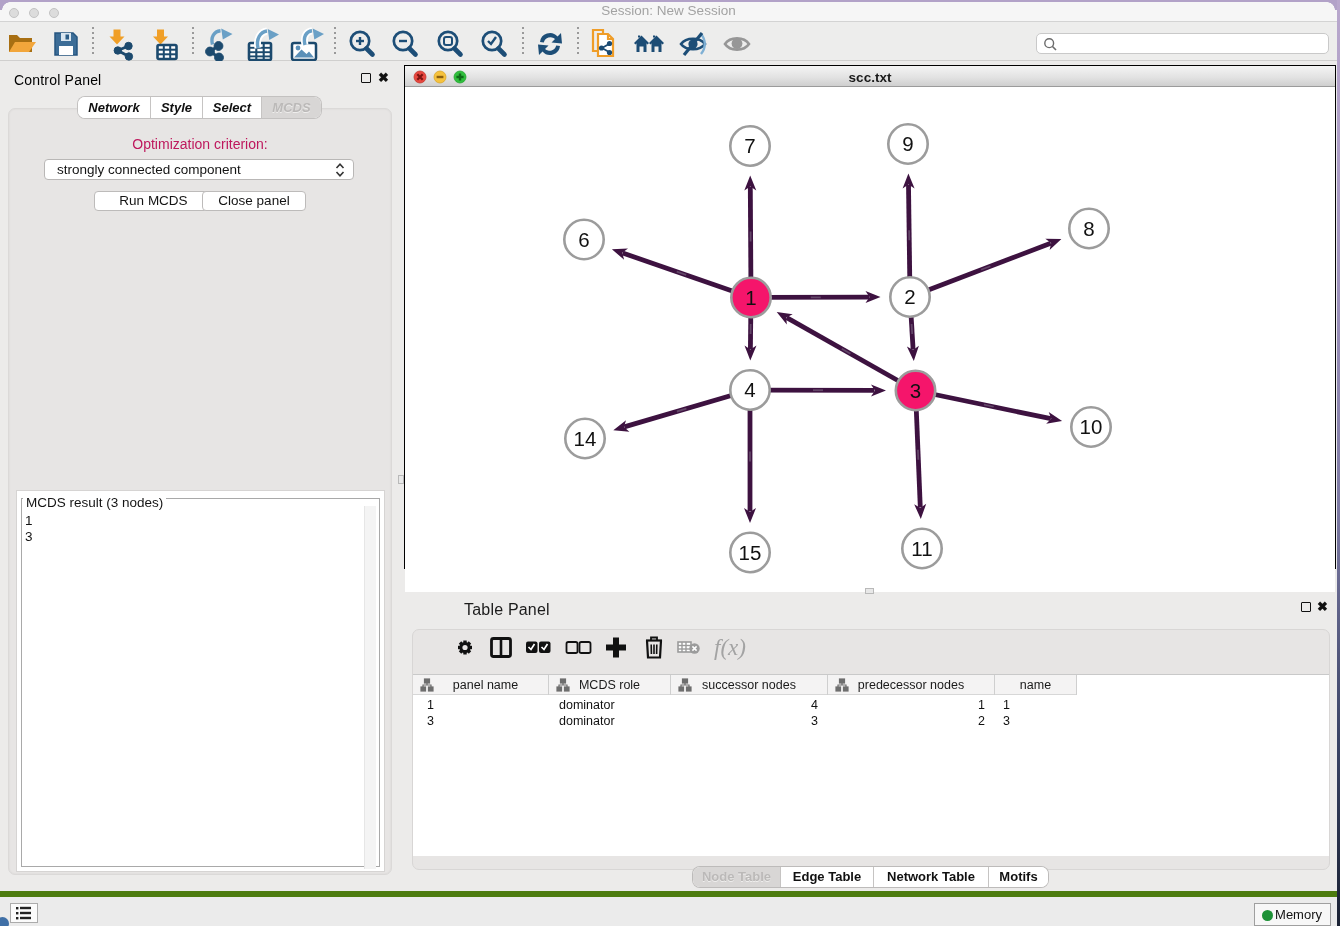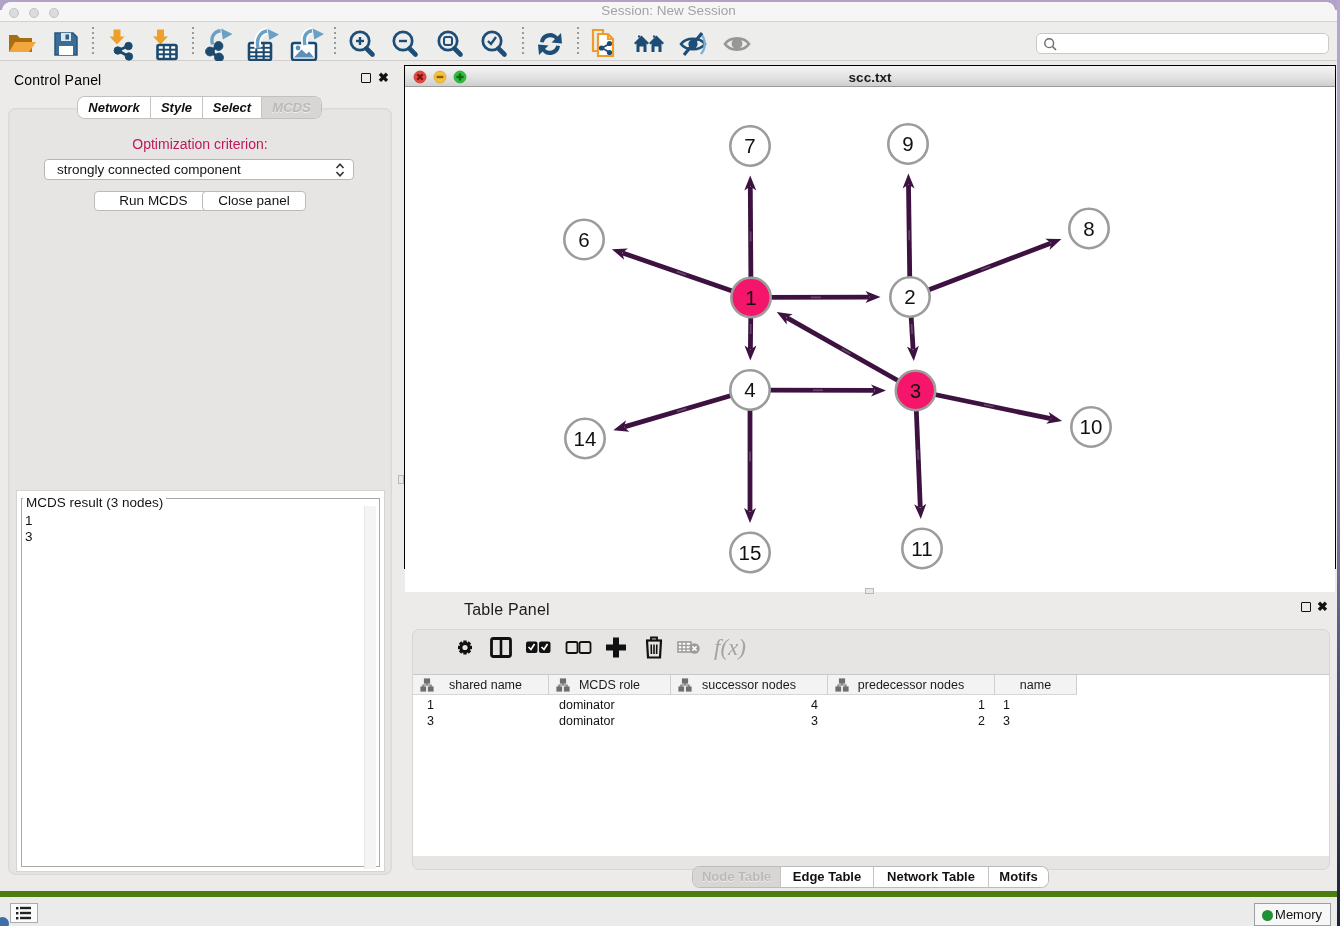--- a/index.html
+++ b/index.html
@@ -444,21 +444,21 @@
       <line x1="-2" y1="-5.5" x2="-2" y2="4.5" stroke="#9b9b9b" stroke-width="1.4"></line>
       <circle cx="6.5" cy="1" r="5.2" fill="#9b9b9b"></circle>
       <path d="M4.4,-1.1 L8.6,3.1 M8.6,-1.1 L4.4,3.1" stroke="#fff" stroke-width="1.5"></path>
     </g>
 
     <text x="274" y="26" font-family="Liberation Serif, serif" font-style="italic" font-size="23" fill="#a3a3a3">f(x)</text>
   </svg>
   </div>
   <div class="tp-table" id="tp-table">
     <div class="th-row" style="left:0; width:664px;">
-      <div class="th-cell" style="left:0; width:136px; padding-left:10px;">shared name</div>
+      <div class="th-cell" style="left:0; width:136px; padding-left:10px;">panel name</div>
       <div class="th-cell" style="left:136px; width:122px;">MCDS role</div>
       <div class="th-cell" style="left:258px; width:157px;">successor nodes</div>
       <div class="th-cell" style="left:415px; width:167px;">predecessor nodes</div>
       <div class="th-cell" style="left:582px; width:82px;">name</div>
     </div>
     <svg style="position:absolute; left:0; top:0;" width="664" height="20" viewBox="0 0 664 20">
       <g fill="none" stroke="#6e6e6e" stroke-width="1.2">
         <g transform="translate(8,4)">
           <rect x="3.5" y="0" width="5" height="4" fill="#6e6e6e"></rect>
           <rect x="0" y="8" width="4.5" height="4" fill="#6e6e6e"></rect>

